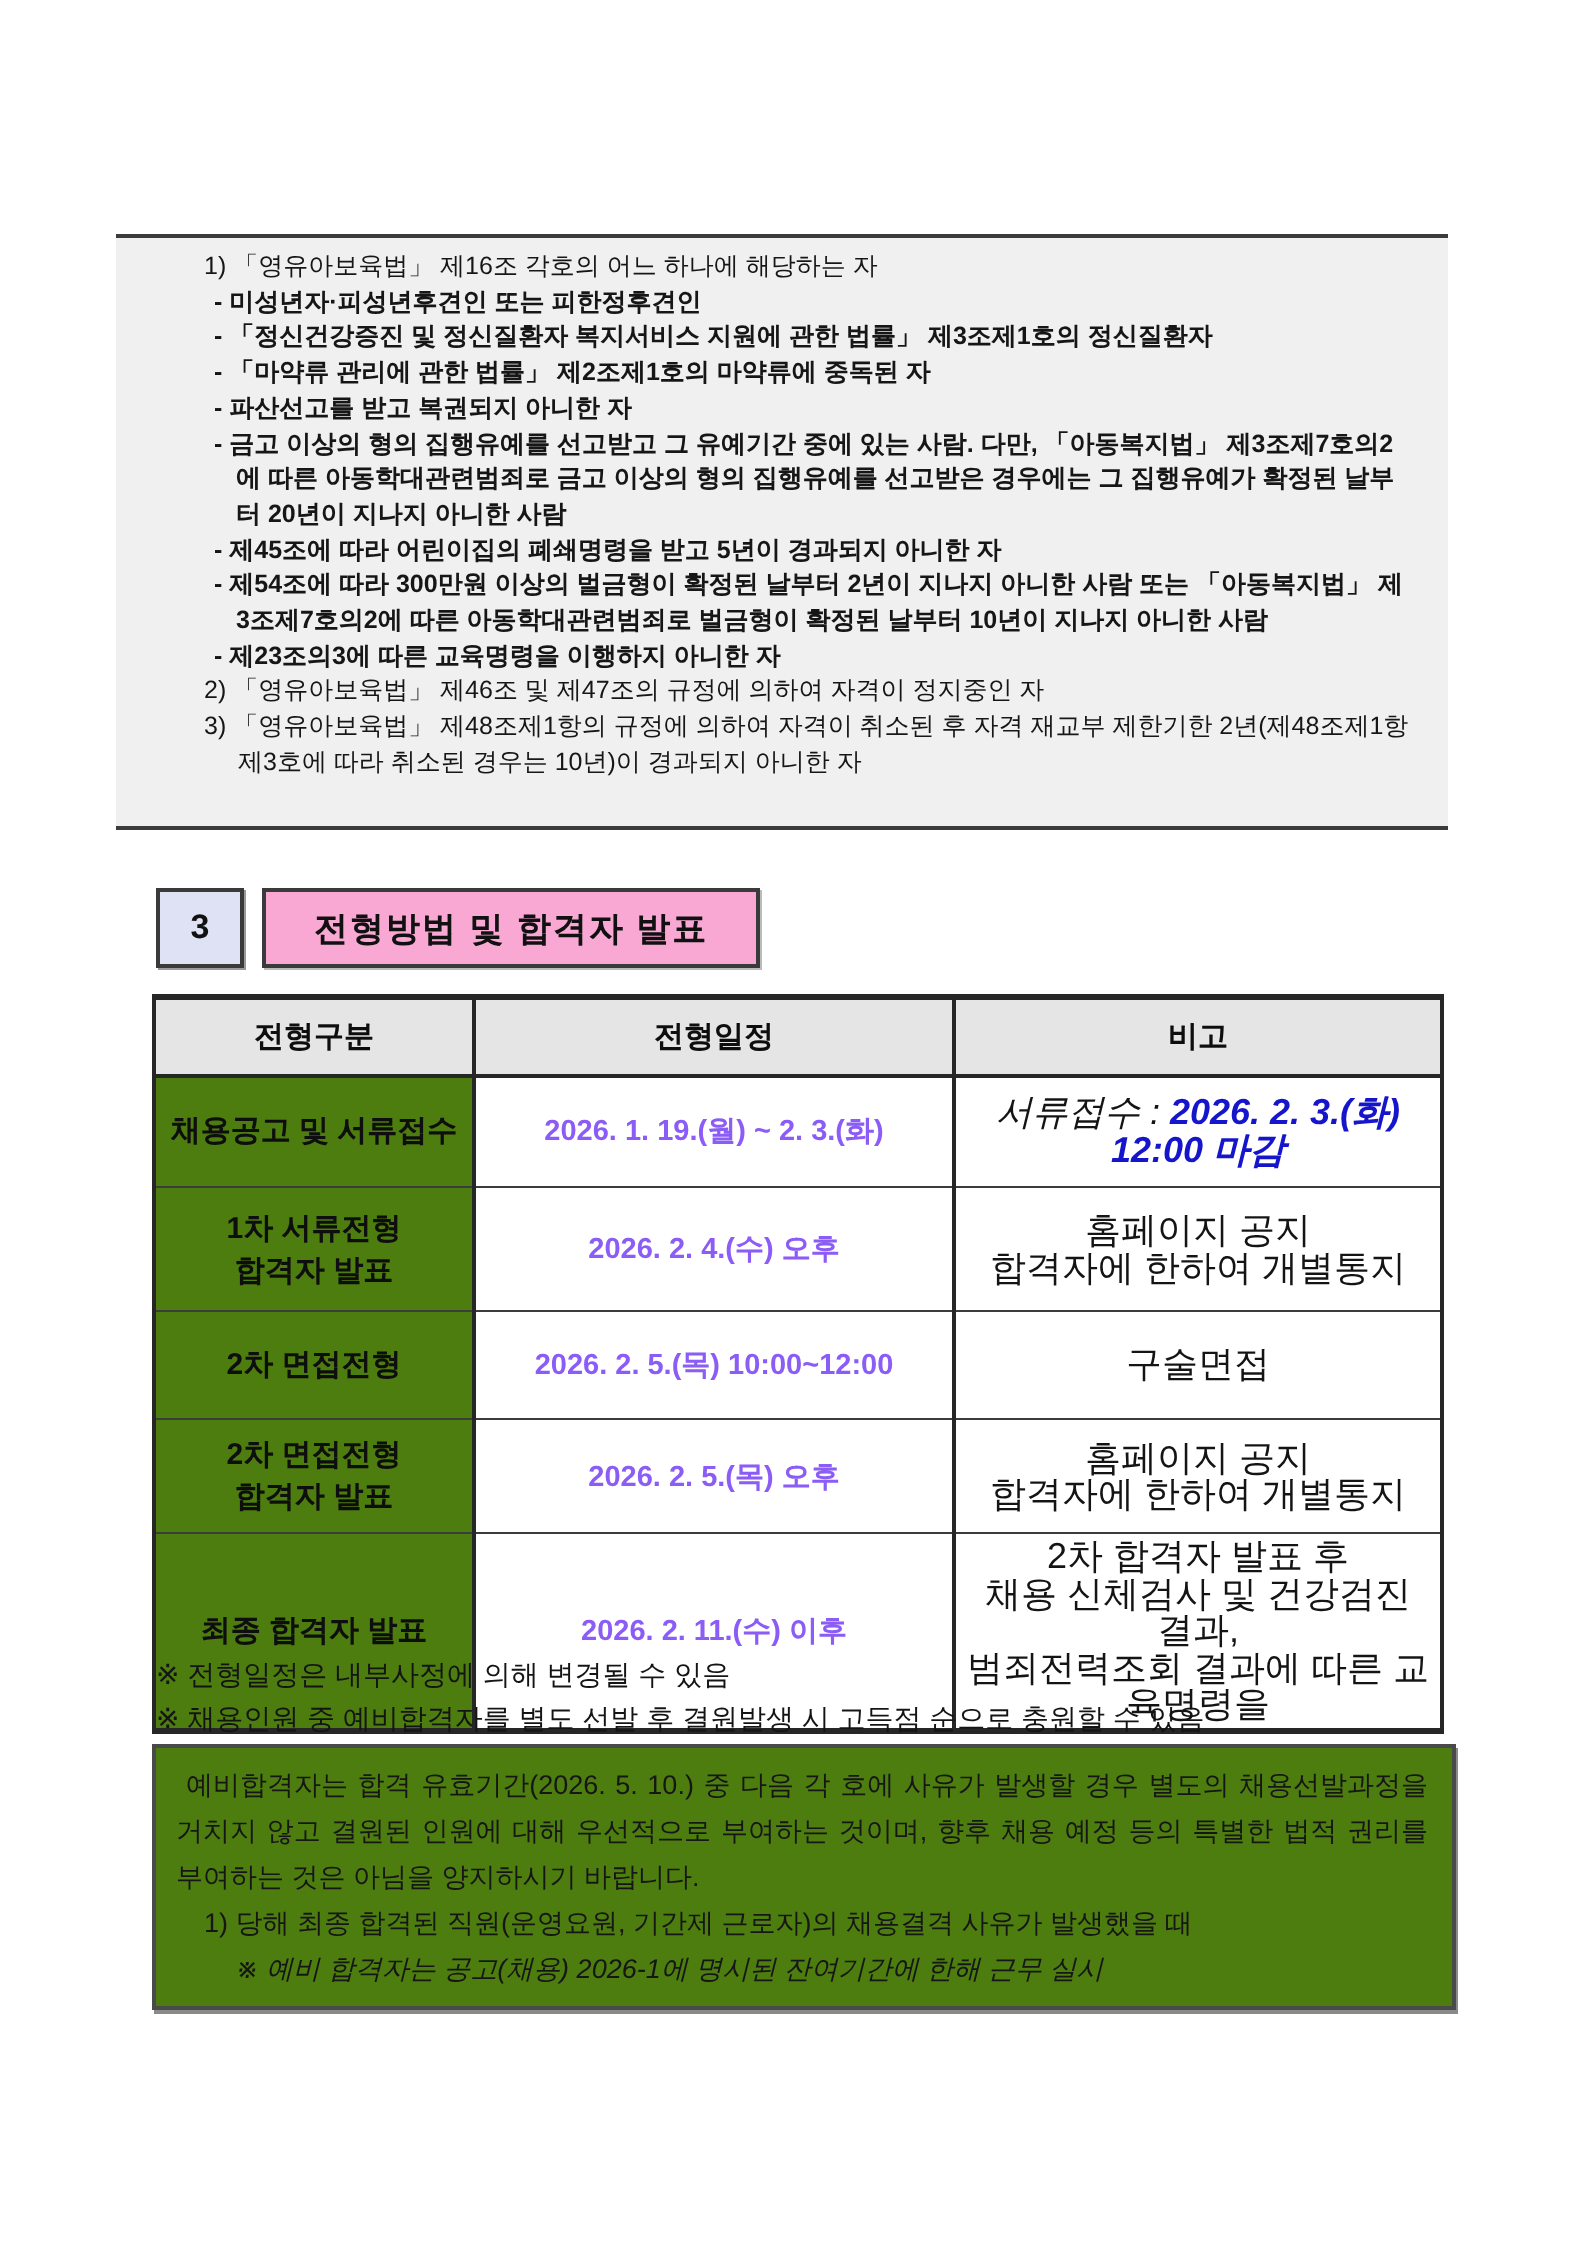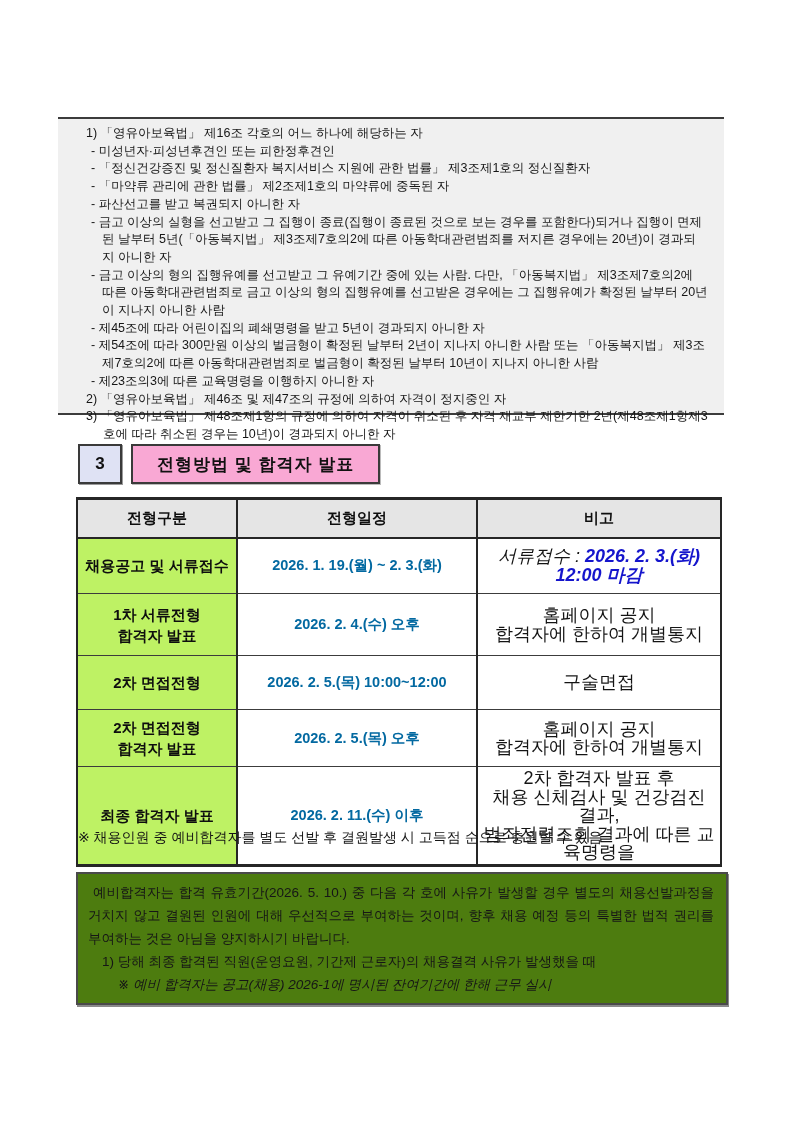--- a/index.html
+++ b/index.html
@@ -9,25 +9,25 @@
     font-family:"Liberation Sans","DejaVu Sans",sans-serif;
     color:#1a1a1a;
   }
   .page { position:absolute; inset:0; background:#fff; }
 
   
   .dq-box {
     position:absolute; left:58px; top:117px; width:666px; height:298px;
     background:#f0f0f0;
     border-top:2px solid #3c3c3c; border-bottom:2px solid #3c3c3c;
-    padding:6px 16px 0 28px;
+    padding:6px 16px 0 44px;
     font-size:12.5px; line-height:17.7px; color:#161616;
   }
   .dq-item.num  { padding-left:17px; text-indent:-17px; }
-  .dq-item.dash { margin-left:5px; padding-left:11px; text-indent:-11px; }
+  .dq-item.dash { margin-left:5px; padding-left:11px; text-indent:-11px;font-weight:bold; }
 
   
   .section { position:absolute; left:78px; top:444px; display:flex; align-items:stretch; }
   .section-num {
     width:44px; height:40px; background:#dfe2f4;
     border:2px solid #3a3a3a; box-shadow:1px 1px 0 #9a9a9a;
     display:flex; align-items:center; justify-content:center;
     font-size:17px; font-weight:700; color:#111;
   }
   .section-title-box {
@@ -47,22 +47,22 @@
   table.sched col.c2 { width:240px; }
   table.sched col.c3 { width:244px; }
   table.sched th {
     height:39px; background:#e5e5e5; font-size:15px; font-weight:700;
     border-left:2px solid #262626; border-bottom:2px solid #262626; color:#0e0e0e;margin-left:28px;
   }
   table.sched td {
     border-left:2px solid #262626; border-top:1px solid #3c3c3c;
     vertical-align:middle; padding:2px 4px;
   }
-  table.sched td.col-type { background:#bef264; font-weight:700; font-size:15px; line-height:21px; color:#0e0e0e; }
-  table.sched td.col-date { font-weight:700; font-size:14.5px; color:#0369a1; }
+  table.sched td.col-type { background:#4d7c0f; font-weight:700; font-size:15px; line-height:21px; color:#0e0e0e; }
+  table.sched td.col-date { font-weight:700; font-size:14.5px; color:#8b5cf6; }
   table.sched td.col-remark { font-size:18px; line-height:18.5px; color:#141414; }
   tr.r1 { height:56px; } tr.r2 { height:62px; } tr.r3 { height:54px; }
   tr.r4 { height:57px; } tr.r5 { height:55px; }
   .remark-italic { font-style:italic; }
   .remark-deadline { color:#1515cc; font-weight:700; font-style:italic; }
 
   
   .notes { position:absolute; left:78px; top:827px; font-size:14px; line-height:21.5px; color:#141414; }
 
   
@@ -80,21 +80,20 @@
 <body>
 
 <div class="page">
 
   <div class="dq-box">
     <div class="dq-item num">1) 「영유아보육법」 제16조 각호의 어느 하나에 해당하는 자</div>
     <div class="dq-item dash">- 미성년자·피성년후견인 또는 피한정후견인</div>
     <div class="dq-item dash">- 「정신건강증진 및 정신질환자 복지서비스 지원에 관한 법률」 제3조제1호의 정신질환자</div>
     <div class="dq-item dash">- 「마약류 관리에 관한 법률」 제2조제1호의 마약류에 중독된 자</div>
     <div class="dq-item dash">- 파산선고를 받고 복권되지 아니한 자</div>
-    <div class="dq-item dash">- 금고 이상의 실형을 선고받고 그 집행이 종료(집행이 종료된 것으로 보는 경우를 포함한다)되거나 집행이 면제된 날부터 5년(「아동복지법」 제3조제7호의2에 따른 아동학대관련범죄를 저지른 경우에는 20년)이 경과되지 아니한 자</div>
     <div class="dq-item dash">- 금고 이상의 형의 집행유예를 선고받고 그 유예기간 중에 있는 사람. 다만, 「아동복지법」 제3조제7호의2에 따른 아동학대관련범죄로 금고 이상의 형의 집행유예를 선고받은 경우에는 그 집행유예가 확정된 날부터 20년이 지나지 아니한 사람</div>
     <div class="dq-item dash">- 제45조에 따라 어린이집의 폐쇄명령을 받고 5년이 경과되지 아니한 자</div>
     <div class="dq-item dash">- 제54조에 따라 300만원 이상의 벌금형이 확정된 날부터 2년이 지나지 아니한 사람 또는 「아동복지법」 제3조제7호의2에 따른 아동학대관련범죄로 벌금형이 확정된 날부터 10년이 지나지 아니한 사람</div>
     <div class="dq-item dash">- 제23조의3에 따른 교육명령을 이행하지 아니한 자</div>
     <div class="dq-item num">2) 「영유아보육법」 제46조 및 제47조의 규정에 의하여 자격이 정지중인 자</div>
     <div class="dq-item num">3) 「영유아보육법」 제48조제1항의 규정에 의하여 자격이 취소된 후 자격 재교부 제한기한 2년(제48조제1항제3호에 따라 취소된 경우는 10년)이 경과되지 아니한 자</div>
   </div>
 
   <div class="section">
     <div class="section-num">3</div>
@@ -153,20 +152,21 @@
       <td class="col-remark">
         <div>2차 합격자 발표 후</div>
         <div>채용 신체검사 및 건강검진 결과,</div>
         <div>범죄전력조회 결과에 따른 교육명령을</div>
       </td>
     </tr>
   </tbody>
     </table>
 
   <div class="notes">
+    <div>※ 전형일정은 내부사정에 의해 변경될 수 있음</div>
     <div>※ 채용인원 중 예비합격자를 별도 선발 후 결원발생 시 고득점 순으로 충원할 수 있음</div>
   </div>
 
   <div class="reserve-box">
     <div class="reserve-para">예비합격자는 합격 유효기간(2026. 5. 10.) 중 다음 각 호에 사유가 발생할 경우 별도의 채용선발과정을 거치지 않고 결원된 인원에 대해 우선적으로 부여하는 것이며, 향후 채용 예정 등의 특별한 법적 권리를 부여하는 것은 아님을 양지하시기 바랍니다.</div>
     <div class="reserve-item">1) 당해 최종 합격된 직원(운영요원, 기간제 근로자)의 채용결격 사유가 발생했을 때</div>
     <div class="reserve-subitem">※ 예비 합격자는 공고(채용) 2026-1에 명시된 잔여기간에 한해 근무 실시</div>
   </div>
 
 </div>

